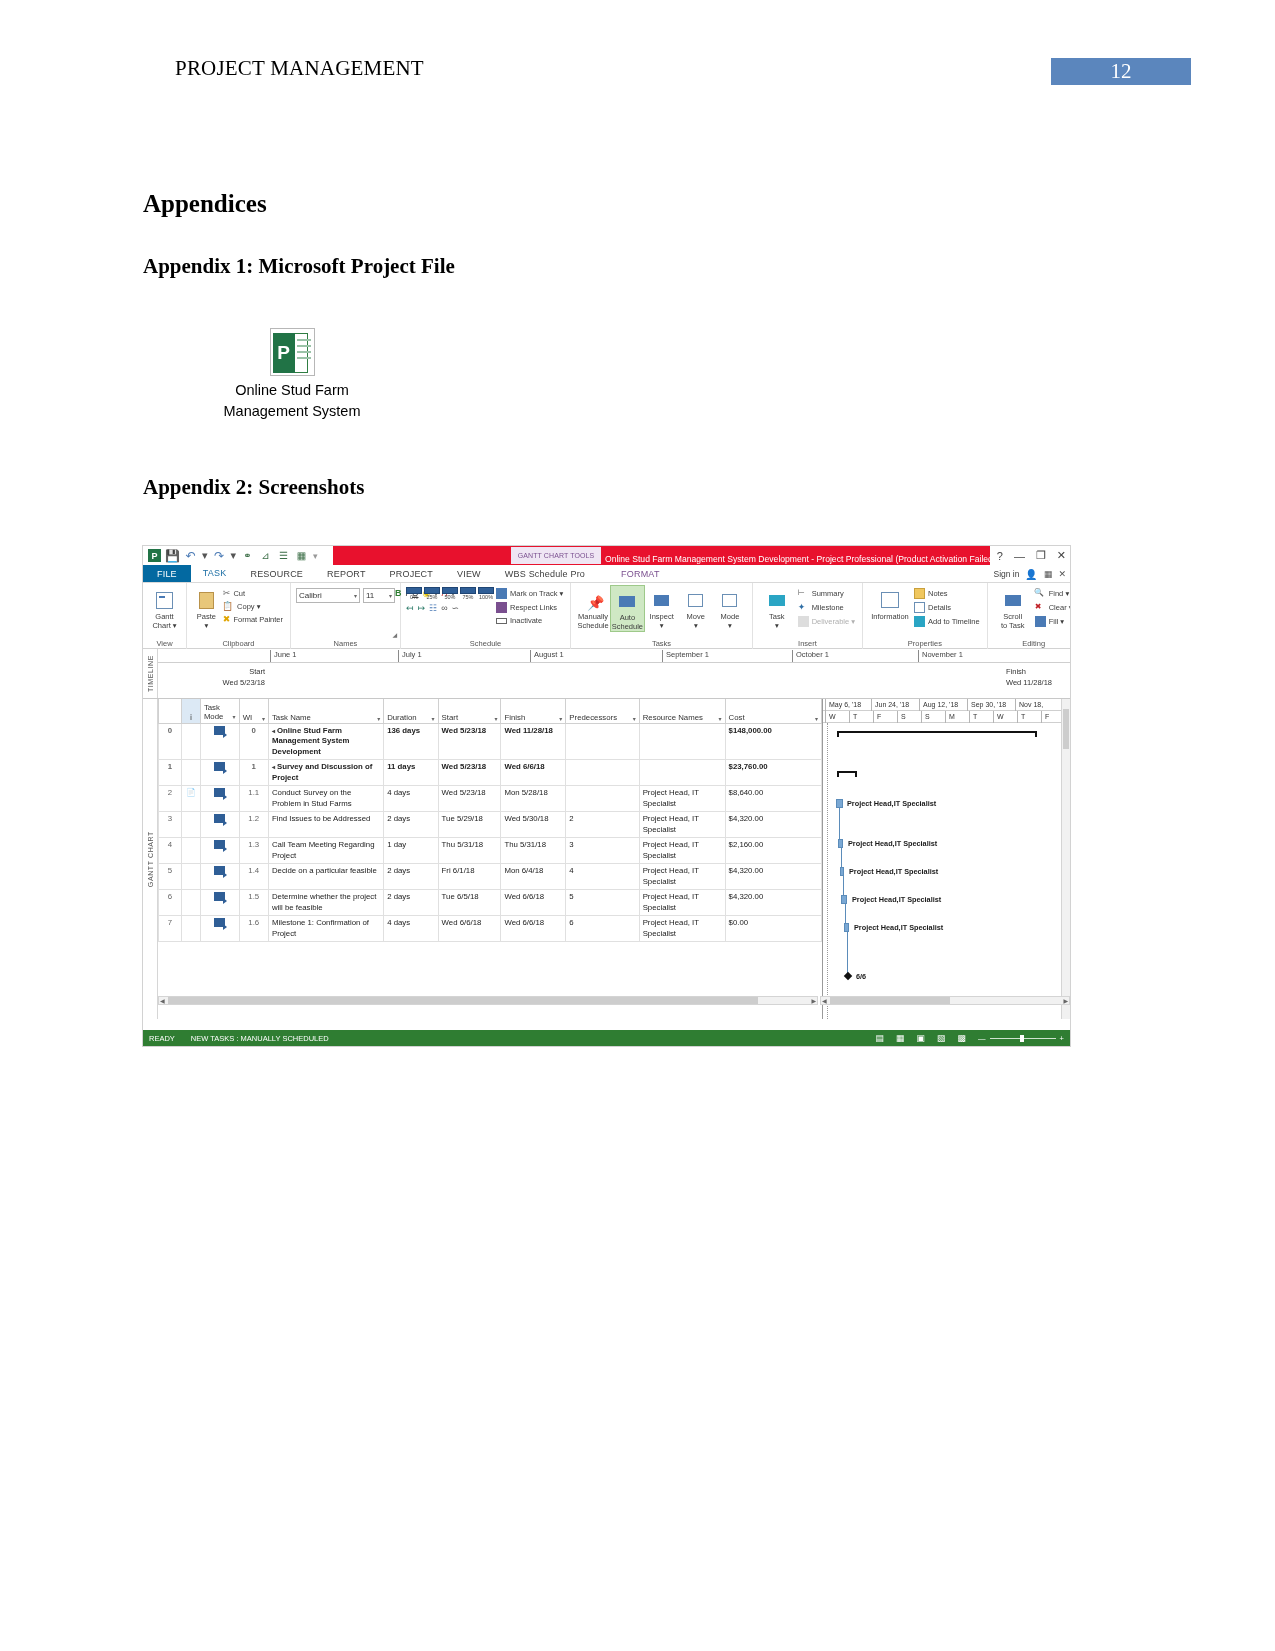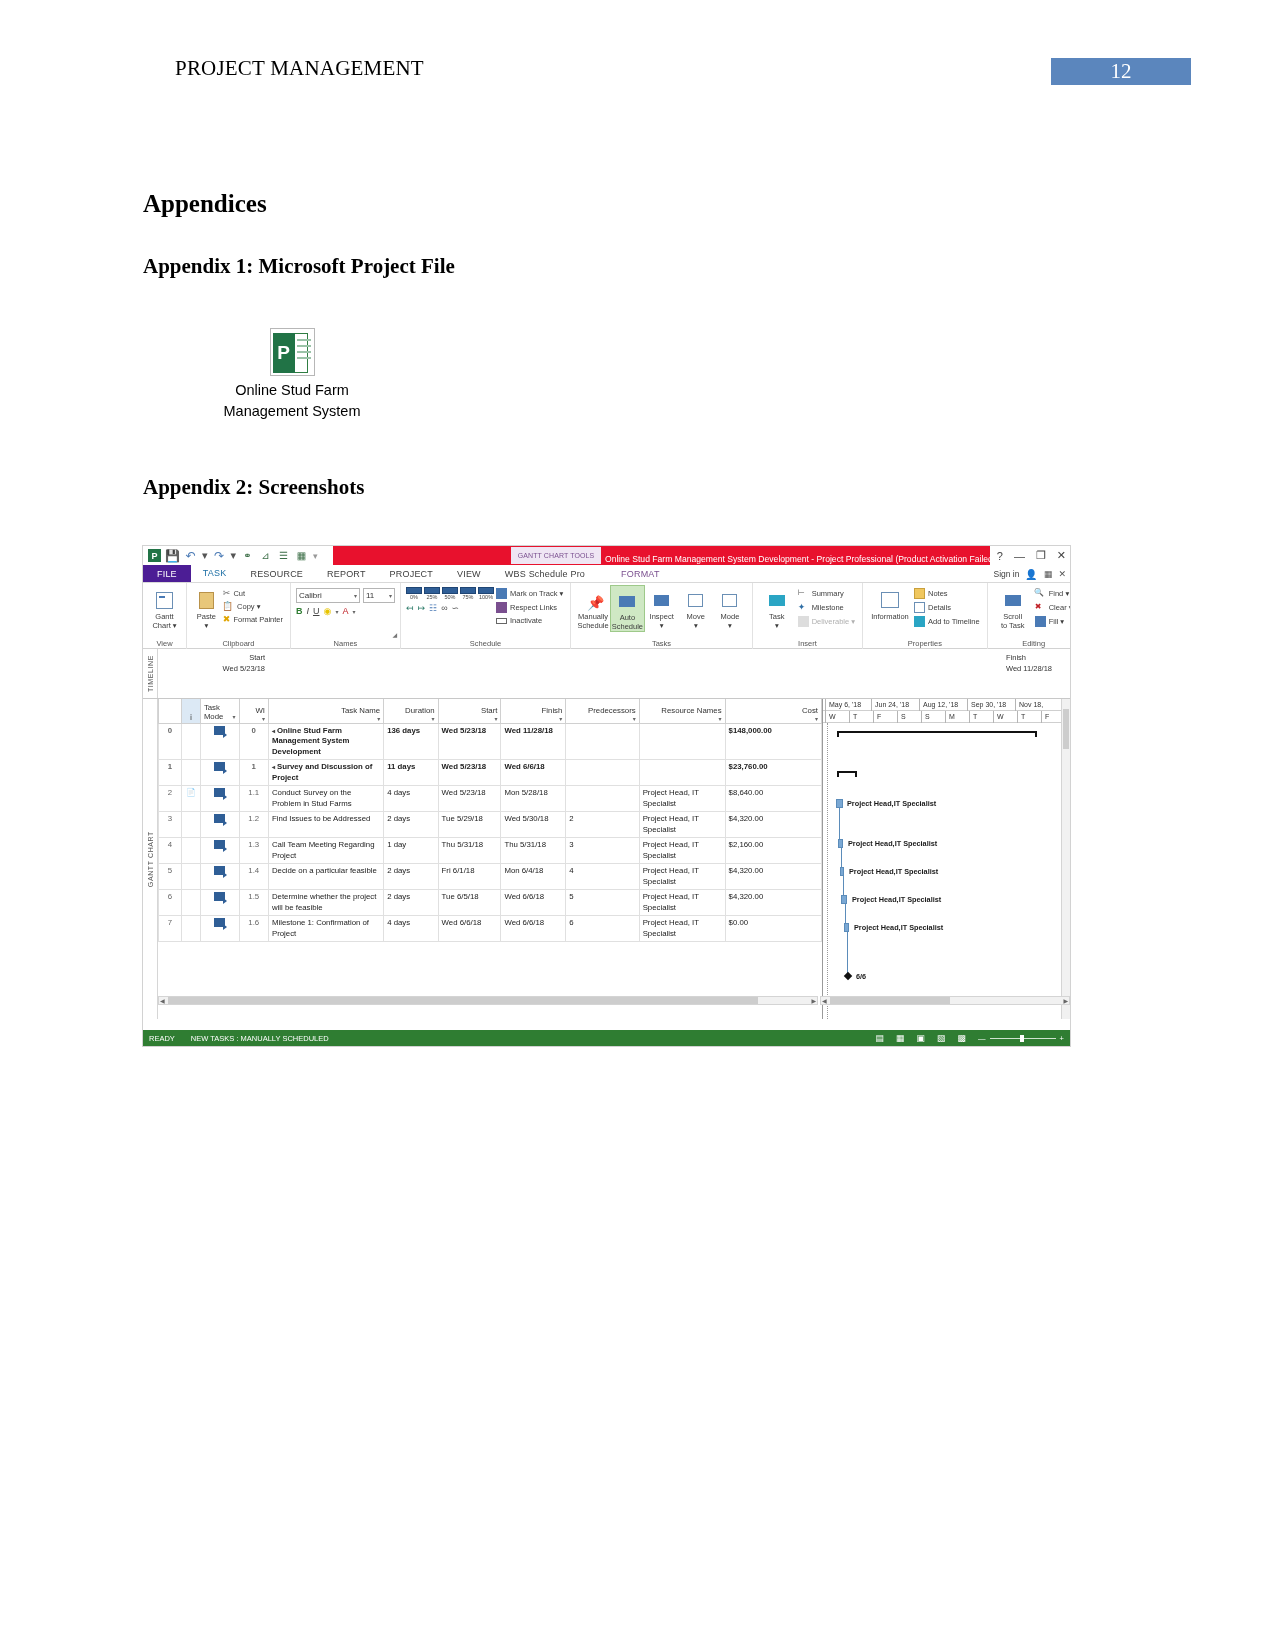--- a/index.html
+++ b/index.html
@@ -130,21 +130,21 @@
 
   
   .mp-tabs {
     height: 18px; background: #ffffff; display: flex; align-items: stretch;
     border-bottom: 1px solid #d9d9d9; position: relative;
   }
   .mp-tab {
     padding: 0 12px; display: flex; align-items: center;
     font-size: 9px; color: #3d3d3d; letter-spacing: .2px;
   }
-  .mp-tab.file { background: #4c1d95; color: #fff; padding: 0 14px; }
+  .mp-tab.file { background: #0369a1; color: #fff; padding: 0 14px; }
   .mp-tab.active { color: #1d6fa5; background: #fff; border-bottom: 2px solid #fff; }
   .mp-tab.format { color: #7a4f8f; margin-left: 12px; }
   .signin {
     position: absolute; right: 4px; top: 0; height: 18px;
     display: flex; align-items: center; gap: 6px;
     font-size: 8.5px; color: #3d3d3d;
   }
   .signin .mini-ic { font-size: 9px; color: #555; }
   .signin .person-ic { color: #1d6fa5; font-size: 10px; }
 
@@ -250,21 +250,21 @@
 
   
   .tbl { width: 665px; border-right: 1px solid #9a9a9a; }
   .tbl table { border-collapse: collapse; width: 100%; table-layout: fixed; }
   .tbl th {
     background: #fff; border: 1px solid #d0d0d0; border-top: none;
     font-size: 7.8px; font-weight: normal; color: #333;
     text-align: left; padding: 1px 3px; height: 24px; vertical-align: bottom;
     position: relative;
   }
-  .tbl th .hdr-flex { display:flex; align-items:flex-end; justify-content:space-between;flex-direction:column; }
+  .tbl th .hdr-flex { display:flex; align-items:flex-end; justify-content:space-between; }
   .caret { font-size: 6px; color: #666; }
   .tbl td {
     border: 1px solid #e0e0e0; font-size: 7.8px; color: #222;
     padding: 2px 3px; vertical-align: top; line-height: 1.35;
   }
   .tbl td.num { text-align: center; color: #666; }
   .tbl td.right { }
   .row-bold td { font-weight: bold; }
   .ind1 { padding-left: 10px; }
   .ind2 { padding-left: 22px; margin-left: 28px; }
@@ -446,21 +446,21 @@
           <span>Copy  ▾</span>
         </div>
         <div class="sm-btn">
           <span class="ic-cut" style="color:#e0a500">✖</span>
           <span>Format Painter</span>
         </div>
       </div>
       <div class="rgroup-label">Clipboard</div>
     </div>
 
-    <div class="rgroup" style="width:110px;flex-direction:column">
+    <div class="rgroup" style="width:110px;flex-direction:row">
       <div class="font-box">
         <div class="font-input" style="width:64px">
           <span>Calibri</span>
           <span class="caret">▾</span>
         </div>
         <div class="font-input" style="width:32px">
           <span>11</span>
           <span class="caret">▾</span>
         </div>
       </div>
@@ -641,20 +641,28 @@
       <div class="rgroup-label">Editing</div>
 
     </div>
   </div>
 
   <div class="mp-timeline">
     <div class="side-tab">
       <span>TIMELINE</span>
     </div>
     <div class="tl-body">
+      <div class="tl-scale">
+        <div class="tl-tick" style="left:112px">June 1</div>
+        <div class="tl-tick" style="left:240px">July 1</div>
+        <div class="tl-tick" style="left:372px">August 1</div>
+        <div class="tl-tick" style="left:504px">September 1</div>
+        <div class="tl-tick" style="left:634px">October 1</div>
+        <div class="tl-tick" style="left:760px">November 1</div>
+      </div>
       <div class="tl-band">
         <div class="tl-start">
           <div>Start</div>
           <div>Wed 5/23/18</div>
         </div>
         <div class="tl-finish">
           <div>Finish</div>
           <div>Wed 11/28/18</div>
         </div>
       </div>

